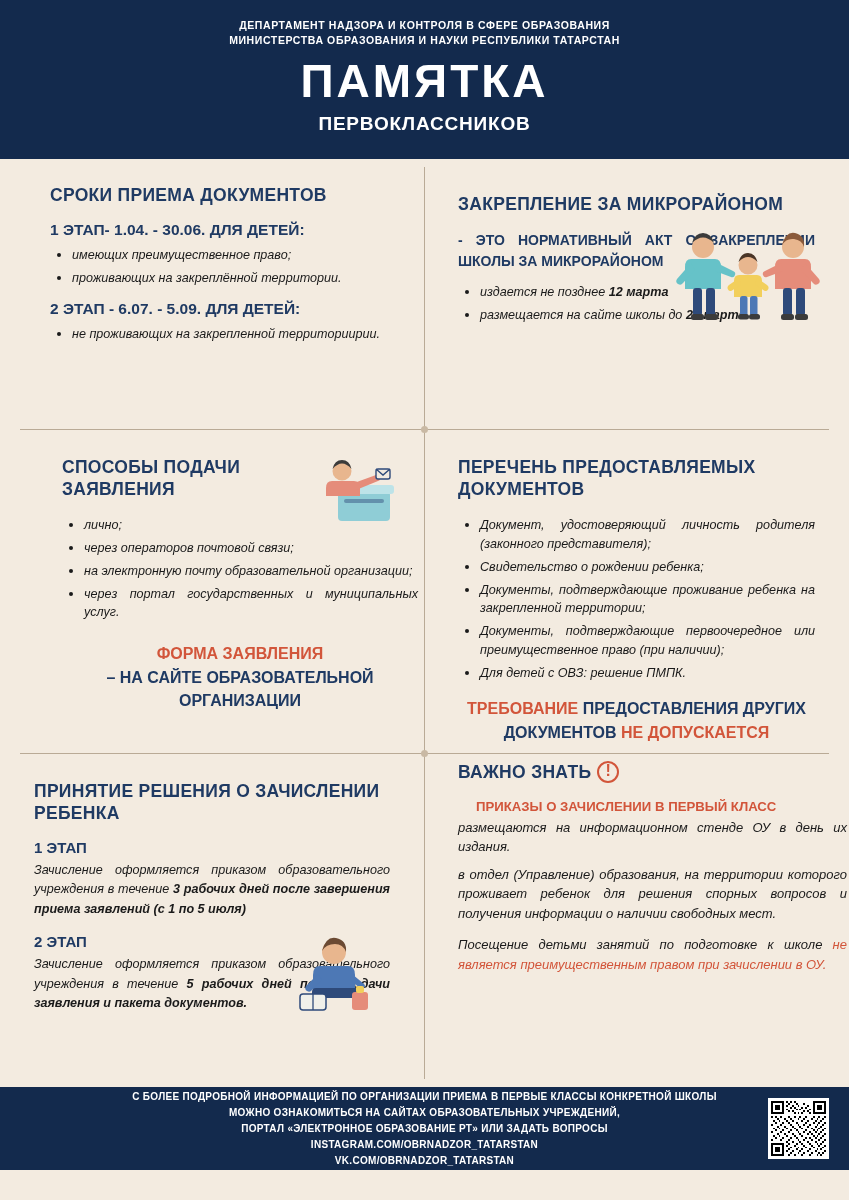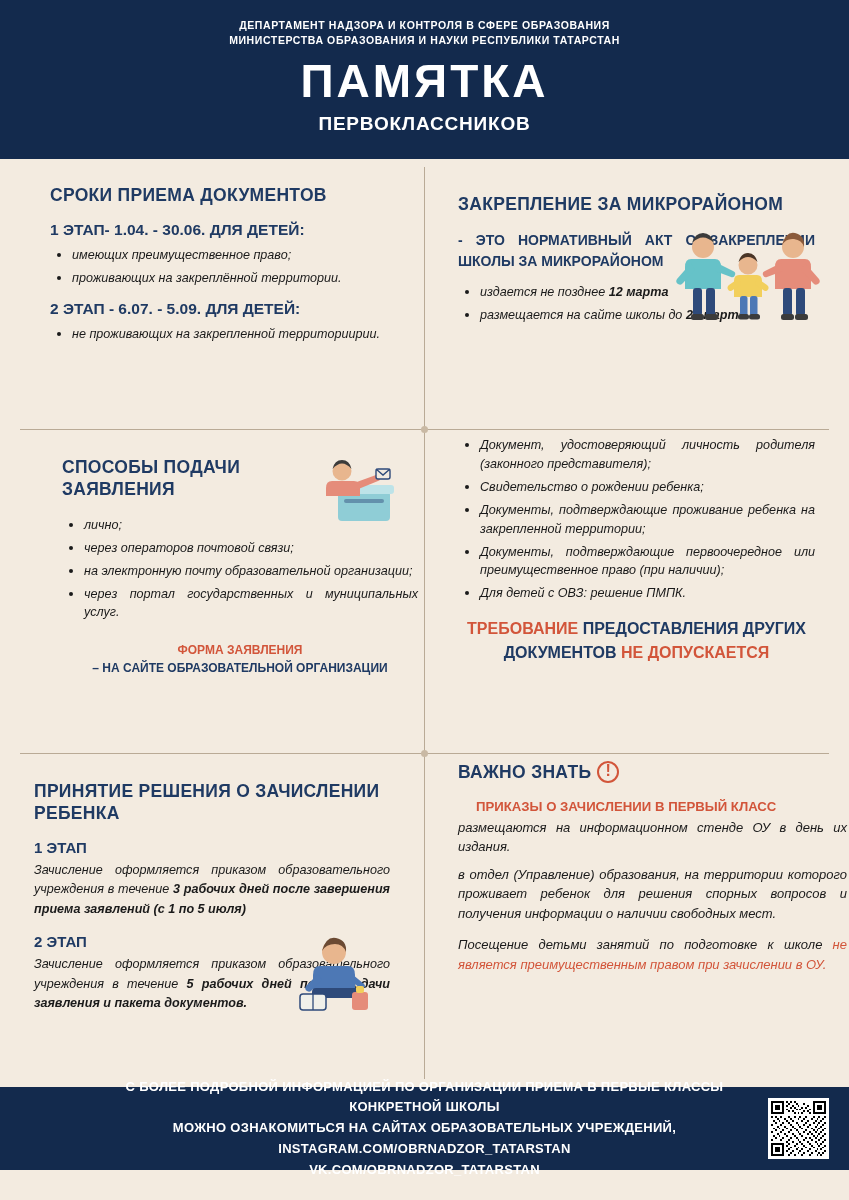--- a/index.html
+++ b/index.html
@@ -142,21 +142,21 @@
     font-weight: bold;
     color: #1f3a63;
     line-height: 1.5;
     text-align: justify;
     margin: 6px 0 10px 0;
   }
   .center-note {
     text-align: center;
     color: #d2553a;
     font-weight: bold;
-    font-size: 12px;
+    font-size: 16px;
     line-height: 1.45;
     margin-top: 20px;
   }
   .center-note .blue { color: #1f3a63; }
   .req-note {
     text-align: center;
     font-weight: bold;
     font-size: 16px;
     line-height: 1.5;
     color: #1f3a63;
@@ -213,21 +213,21 @@
     color: #ffffff;
     height: 83px;
     display: flex;
     align-items: center;
     justify-content: center;
     position: relative;
     padding: 0 120px;
   }
   .footer-text {
     text-align: center;
-    font-size: 13px;
+    font-size: 10px;
     font-weight: bold;
     line-height: 1.6;
     letter-spacing: 0.3px;
     text-transform: uppercase;
   }
   .qr {
     position: absolute;
     right: 20px;
     top: 11px;
     width: 61px;
@@ -329,20 +329,21 @@
         <li class="ital">на электронную почту образовательной организации;</li>
         <li class="ital">через портал государственных и муниципальных услуг.</li>
       </ul>
       <div class="center-note">
         <span>ФОРМА ЗАЯВЛЕНИЯ</span><br>
         <span class="blue">– НА САЙТЕ ОБРАЗОВАТЕЛЬНОЙ ОРГАНИЗАЦИИ</span>
       </div>
     </div>
 
     <div class="cell c4">
+      <h2 class="sec">ПЕРЕЧЕНЬ ПРЕДОСТАВЛЯЕМЫХ ДОКУМЕНТОВ</h2>
       <ul>
         <li class="ital">Документ, удостоверяющий личность родителя (законного представителя);</li>
         <li class="ital">Свидетельство о рождении ребенка;</li>
         <li class="ital">Документы, подтверждающие проживание ребенка на закрепленной территории;</li>
         <li class="ital">Документы, подтверждающие первоочередное или преимущественное право (при наличии);</li>
         <li class="ital">Для детей с ОВЗ: решение ПМПК.</li>
       </ul>
       <div class="req-note">
         <span class="red">ТРЕБОВАНИЕ</span><span> ПРЕДОСТАВЛЕНИЯ ДРУГИХ ДОКУМЕНТОВ </span><span class="red">НЕ ДОПУСКАЕТСЯ</span>
       </div>
@@ -374,20 +375,21 @@
       <div class="imp-body">размещаются на информационном стенде ОУ в день их издания.</div>
       <div class="imp-body">в отдел (Управление) образования, на территории которого проживает ребенок для решения спорных вопросов и получения информации о наличии свободных мест.</div>
       <div class="imp-body" style="margin-top:12px;"><span>Посещение детьми занятий по подготовке к школе </span><span class="red">не является преимущественным правом при зачислении в ОУ.</span></div>
     </div>
   </div>
 
   <div class="footer">
     <div class="footer-text">
       <div>С БОЛЕЕ ПОДРОБНОЙ ИНФОРМАЦИЕЙ ПО ОРГАНИЗАЦИИ ПРИЕМА В ПЕРВЫЕ КЛАССЫ КОНКРЕТНОЙ ШКОЛЫ</div>
       <div>МОЖНО ОЗНАКОМИТЬСЯ НА САЙТАХ ОБРАЗОВАТЕЛЬНЫХ УЧРЕЖДЕНИЙ,</div>
+      <div>ПОРТАЛ «ЭЛЕКТРОННОЕ ОБРАЗОВАНИЕ РТ» ИЛИ ЗАДАТЬ ВОПРОСЫ</div>
       <div>INSTAGRAM.COM/OBRNADZOR_TATARSTAN</div>
       <div>VK.COM/OBRNADZOR_TATARSTAN</div>
     </div>
     <div class="qr">
       <svg class="qr-inner" viewBox="0 0 29 29" shape-rendering="crispEdges">
         <rect width="29" height="29" fill="#ffffff"></rect>
         <g fill="#000000">
           <rect x="0" y="0" width="7" height="1"></rect>
             <rect x="0" y="6" width="7" height="1"></rect>
           <rect x="0" y="0" width="1" height="7"></rect>

